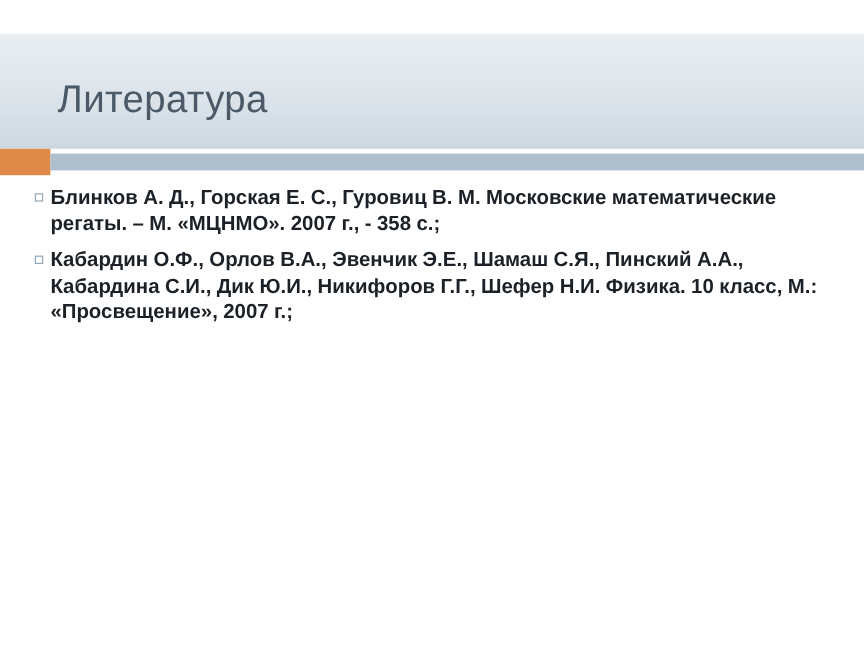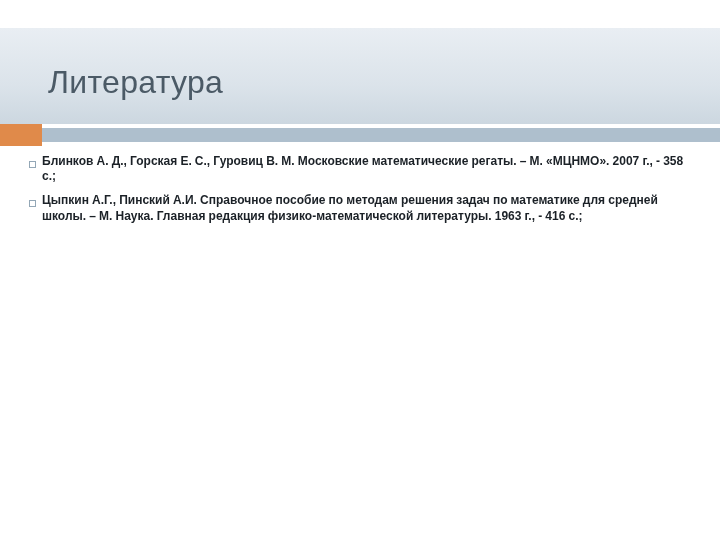--- a/index.html
+++ b/index.html
@@ -82,21 +82,21 @@
   }
   .bullet-marker span {
     display: inline-block;
     width: 7px;
     height: 7px;
     border: 1.5px solid #93a7b6;
     box-sizing: border-box;
   }
   .bullet-text {
     flex: 1 1 auto;
-    font-size: 12px;
+    font-size: 17px;
     line-height: 1.265;
     color: #1b2127;
     font-weight: bold;
     text-align: left;
     word-spacing: -0.2px;
   }
   .link {
     color: #c07fc0;
     text-decoration: underline;
     font-weight: bold;
@@ -115,21 +115,21 @@
   <div class="divider-bar"></div>
 
   <div class="content">
 
     <div class="bullet-row">
       <div class="bullet-marker"><span></span></div>
       <div class="bullet-text">Блинков А. Д., Горская Е. С., Гуровиц В. М. Московские математические регаты. – М. «МЦНМО». 2007 г., - 358 с.;</div>
     </div>
 
 
+    <div class="bullet-row">
+      <div class="bullet-marker"><span></span></div>
+      <div class="bullet-text">Кабардин О.Ф., Орлов В.А., Эвенчик Э.Е., Шамаш С.Я., Пинский А.А., Кабардина С.И., Дик Ю.И., Никифоров Г.Г., Шефер Н.И. Физика. 10 класс, М.: «Просвещение», 2007 г.;</div>
+    </div>
 
 
-    <div class="bullet-row">
-      <div class="bullet-marker"><span></span></div>
-      <div class="bullet-text">Цыпкин А.Г., Пинский А.И. Справочное пособие по методам решения задач по математике для средней школы. – М. Наука. Главная редакция физико-математической литературы. 1963 г., - 416 с.;</div>
-    </div>
 
   </div>
 </div>
 
 </body></html>

